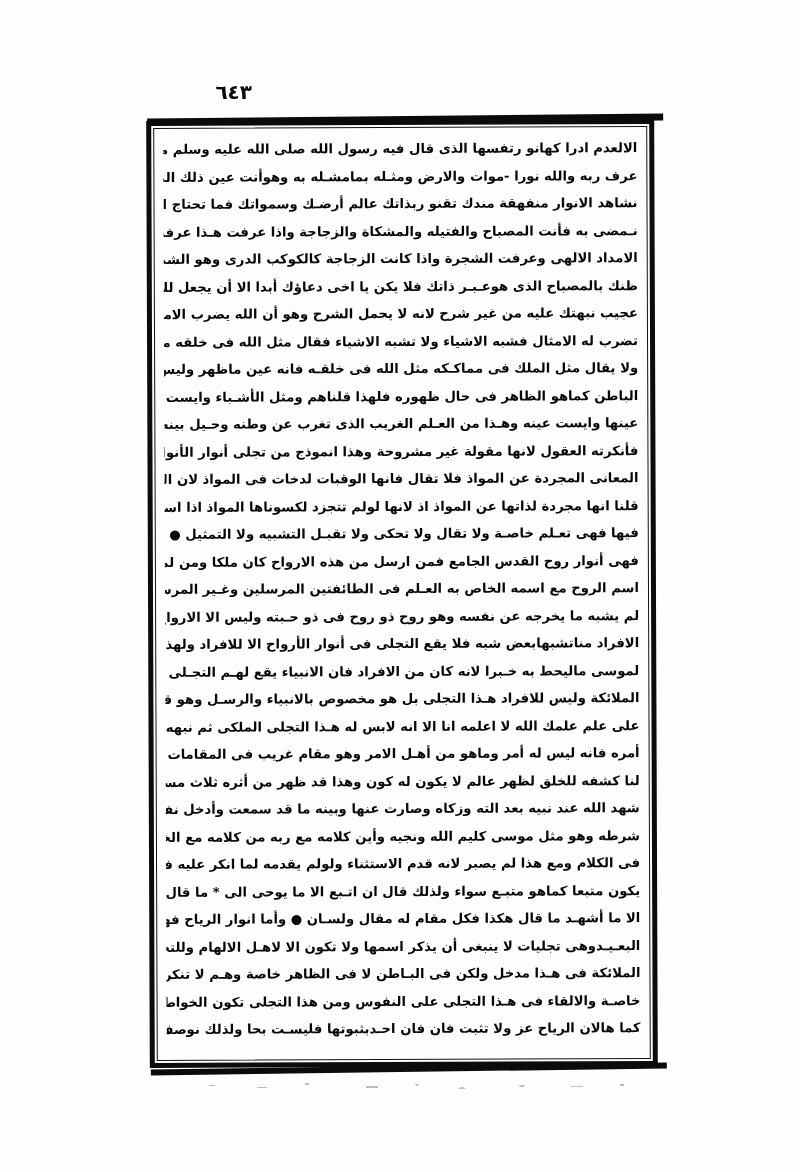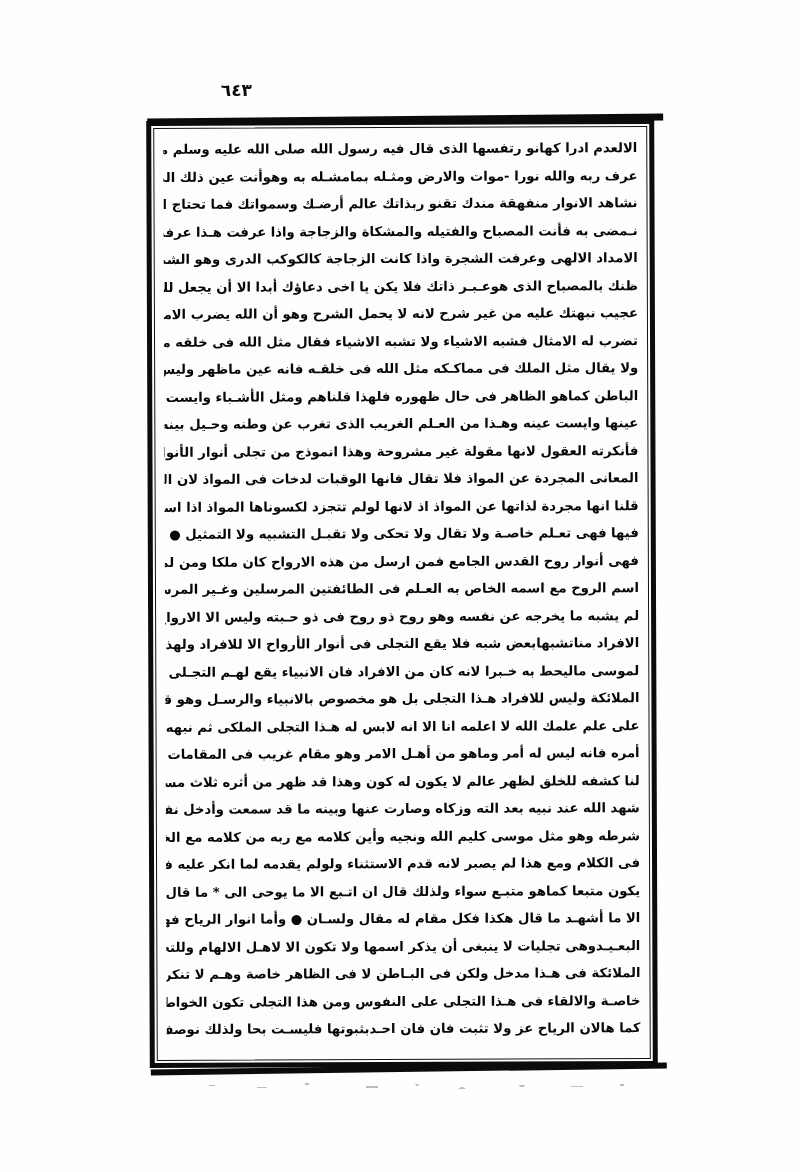--- a/index.html
+++ b/index.html
@@ -24,21 +24,21 @@
   }
 
   
   #folio-number {
     position: absolute;
     top: 82px;
     left: 0;
     width: 252px;
     text-align: right;
     font-family: "DejaVu Sans", sans-serif;
-    font-size: 17px;
+    font-size: 20px;
     font-weight: 700;
     letter-spacing: -0.5px;
     color: #0a0a0a;
     direction: rtl;
     line-height: 1;
   }
 
   
   #text-frame-outer {
     position: absolute;

